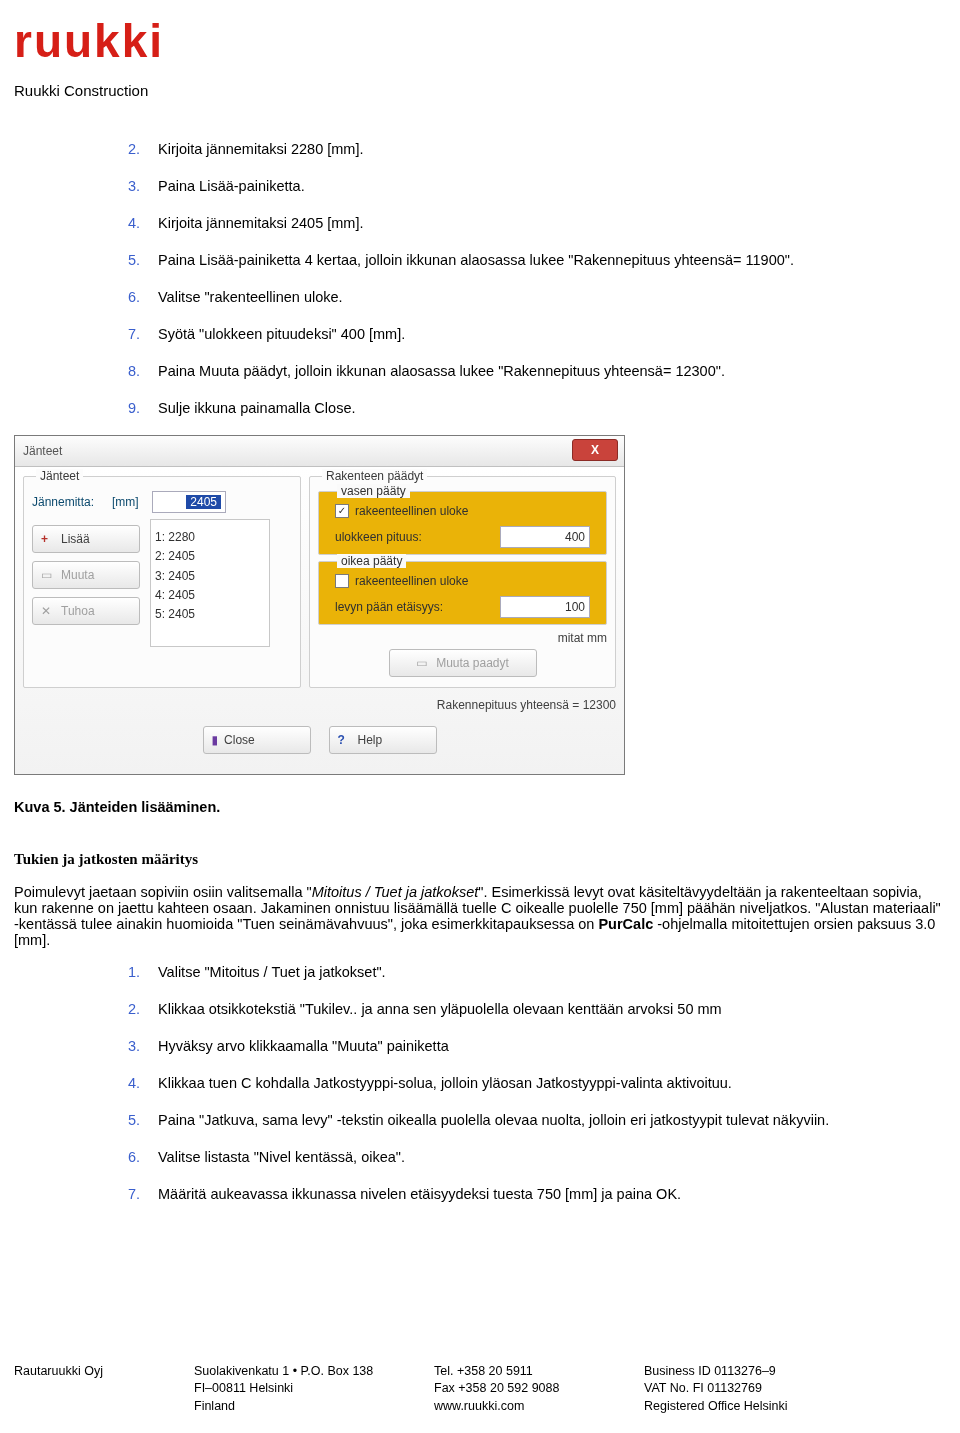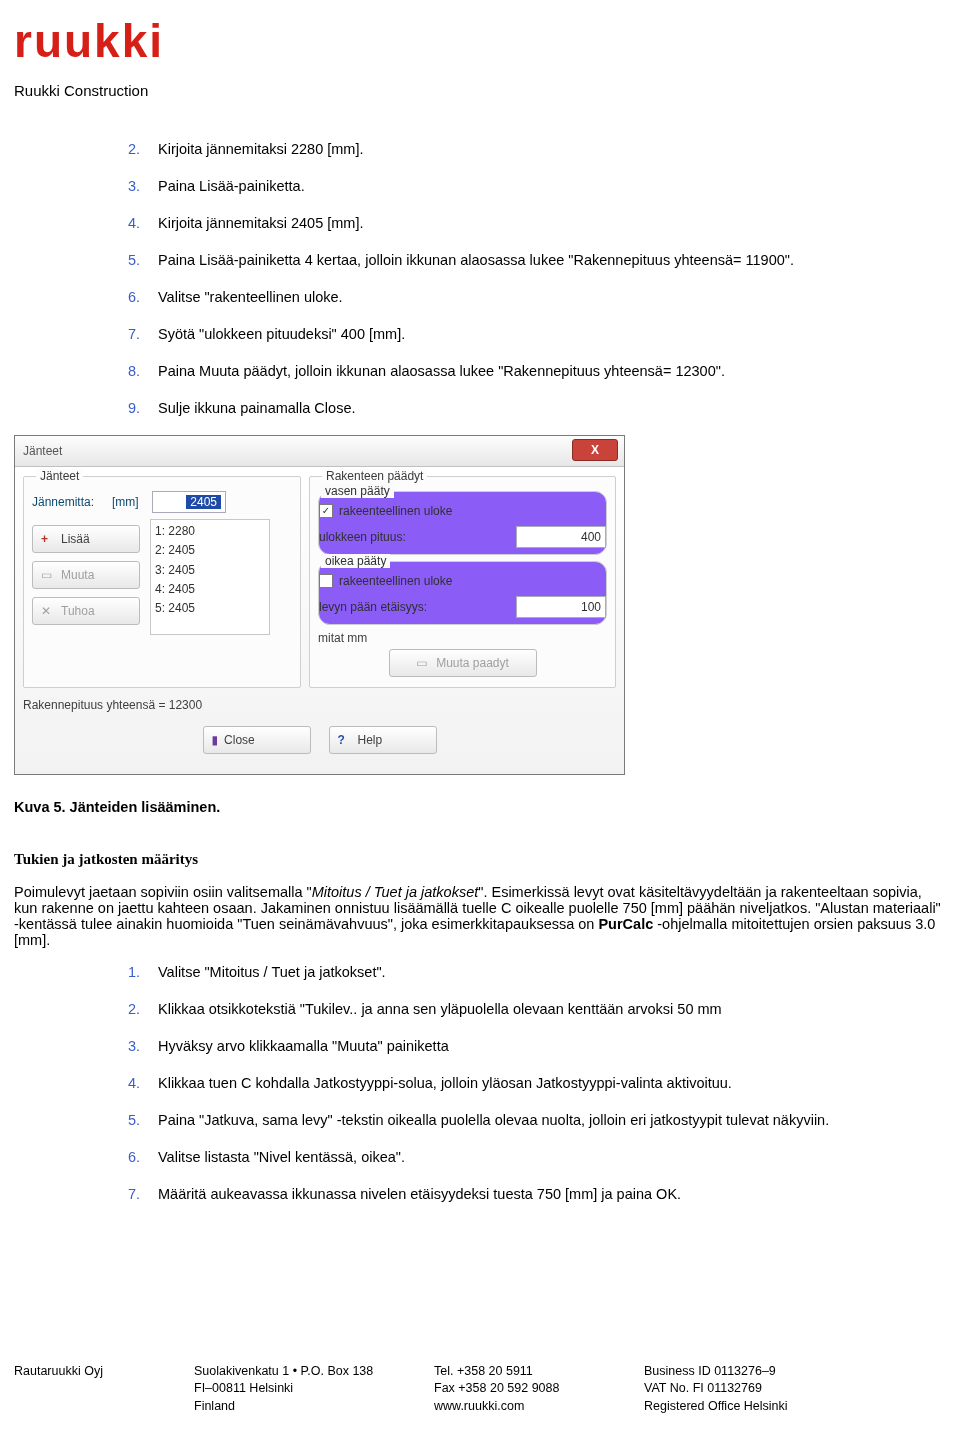--- a/index.html
+++ b/index.html
@@ -20,36 +20,36 @@
   .dlg-body{background:linear-gradient(#fff,#f2f2f2);padding:8px;border-top:1px solid #fff;}
   .dlg-cols{display:flex;gap:8px;}
   .group{border:1px solid #cfcfcf;border-radius:2px;padding:6px 8px 10px 8px;background:#fcfcfc;}
   .group-title{position:relative;top:-14px;left:4px;background:#fcfcfc;padding:0 4px;color:#3a3a3a;display:inline-block;}
   .left{width:260px;}
   .right{flex:1;}
   .row{display:flex;align-items:center;margin-bottom:6px;gap:6px;}
   .lbl{color:#0c4a6e;}
   .field{border:1px solid #aab;background:#fff;height:20px;padding:0 4px;display:flex;align-items:center;justify-content:flex-end;}
   .sel{background:#1f4aa8;color:#fff;padding:0 4px;}
-  .listbox{border:1px solid #c8c8c8;background:#fff;height:110px;width:110px;padding:2px 4px;line-height:1.6;}
+  .listbox{border:1px solid #c8c8c8;background:#fff;height:110px;width:110px;padding:8px 4px;line-height:1.6;}
   .btns-left{display:flex;flex-direction:column;gap:8px;margin-top:6px;}
   .winbtn{border:1px solid #bcbcbc;background:linear-gradient(#fff,#e8e8e8);height:26px;border-radius:3px;display:flex;align-items:center;gap:6px;padding:0 8px;color:#404040;min-width:90px;}
   .winbtn.disabled{color:#a0a0a0;}
   .ic{display:inline-block;width:14px;height:14px;}
   .ic.plus{color:#b5302a;font-weight:bold;}
   .ic.question{color:#2a4fb0;font-weight:bold;}
-  .subgroup{border:1px solid #cfcfcf;padding:6px 0;margin-bottom:6px;background:#8b5cf6;border-radius:12px;}
+  .subgroup{border:1px solid #cfcfcf;padding:6px 16px;margin-bottom:6px;background:#eab308;border-radius:2px;}
   .subgroup .sg-title{position:relative;top:-14px;left:2px;background:#fafafa;padding:0 4px;display:inline-block;}
   .chk{display:flex;align-items:center;gap:6px;}
   .chk-box{width:12px;height:12px;border:1px solid #7a7a7a;background:#fff;display:inline-flex;align-items:center;justify-content:center;font-size:10px;line-height:1;}
   .inline-field{display:flex;align-items:center;justify-content:space-between;gap:0;}
   .inline-field .field{width:80px;}
   .center{display:flex;justify-content:center;}
   .dlg-footer{display:flex;justify-content:center;gap:18px;padding:10px 0 12px;}
-  .mid-text{text-align:left;color:#404040;margin:6px 0 4px;}
+  .mid-text{text-align:right;color:#404040;margin:6px 0 4px;}
   
   .caption{font-weight:bold;margin:24px 0 36px 0;font-size:14.5px;}
   h2.section{font-size:15px;font-weight:bold;margin:0 0 16px 0;font-family:Liberation Serif, serif;}
   p.para{font-size:14.5px;margin:0 0 14px 0;}
   em.italic{font-style:italic;}
   b{font-weight:bold;}
   
   .footer{position:absolute;bottom:18px;left:14px;right:24px;font-size:12.5px;color:#000;display:flex;gap:40px;}
   .footer .col{line-height:1.4;}
   .footer .col:first-child{min-width:140px;}

